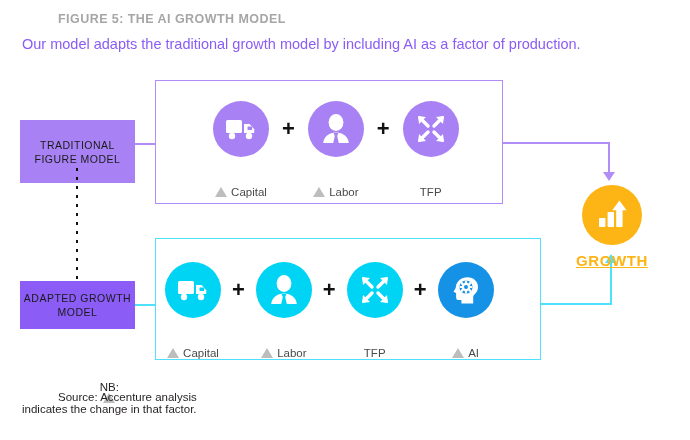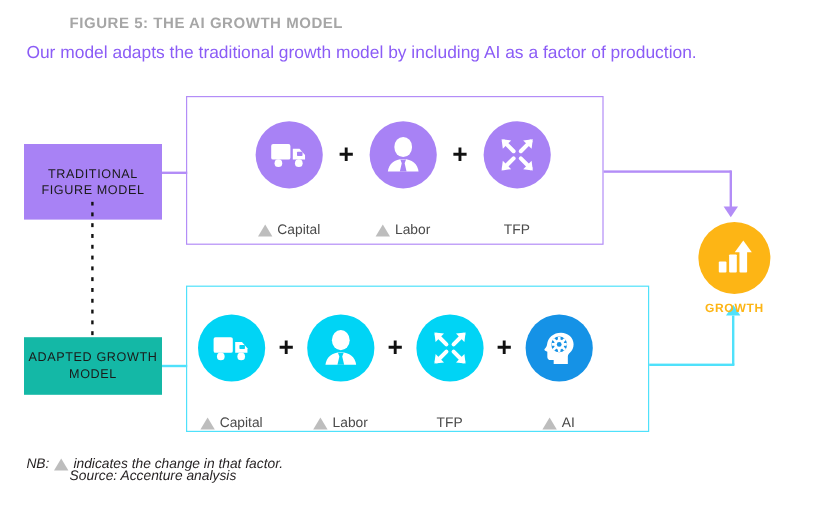--- a/index.html
+++ b/index.html
@@ -53,21 +53,21 @@
     color: #1a1a1a;
   }
   #box-traditional {
     left: 20px; top: 120px;
     width: 115px; height: 63px;
     background: #a882f5;
   }
   #box-adapted {
     left: 20px; top: 281px;
     width: 115px; height: 48px;
-    background: #14b8a6;
+    background: #8b5cf6;
   }
   .model-box span { display: block; }
 
   
   #dotted-connector {
     position: absolute;
     left: 76px; top: 168px;
     width: 2px; height: 113px;
     background-image: linear-gradient(to bottom, #111 0 3px, rgba(0,0,0,0) 3px 9px);
     background-size: 2px 9px;
@@ -171,24 +171,25 @@
   #growth-disc {
     width: 60px; height: 60px;
     border-radius: 50%;
     background: #fdb515;
     display: flex;
     align-items: center;
     justify-content: center;
   }
   #growth-label {
     margin-top: 7px;
-    font-size: 10px;
+    font-size: 15px;
     font-weight: bold;
     letter-spacing: 0.6px;
     color: #fdb515;
+    text-decoration: underline;
   }
 
   
   .conn { position: absolute; }
   #conn-top-h {
     left: 503px; top: 142px;
     width: 106px; height: 1.6px;
     background: #b38df7;
   }
   #conn-top-v {
@@ -219,25 +220,25 @@
     border-left: 6px solid transparent;
     border-right: 6px solid transparent;
     border-bottom: 9px solid #4fe1fb;
   }
 
   
   .footnote {
     position: absolute;
     left: 22px;
     font-size: 11.5px;
-    font-style: italic;
     color: #231f20;
     display: flex;
     align-items: center;
     white-space: nowrap;
+    flex-direction: column;
   }
   #nb-note   { top: 381px; }
   #source-note { top: 391px; margin-left: 36px; }
   #nb-note .delta-tri {
     border-bottom-color: #bdbdbd;
     margin: 0 4px 0 4px;
   }
 </style>
 </head>
 <body>

